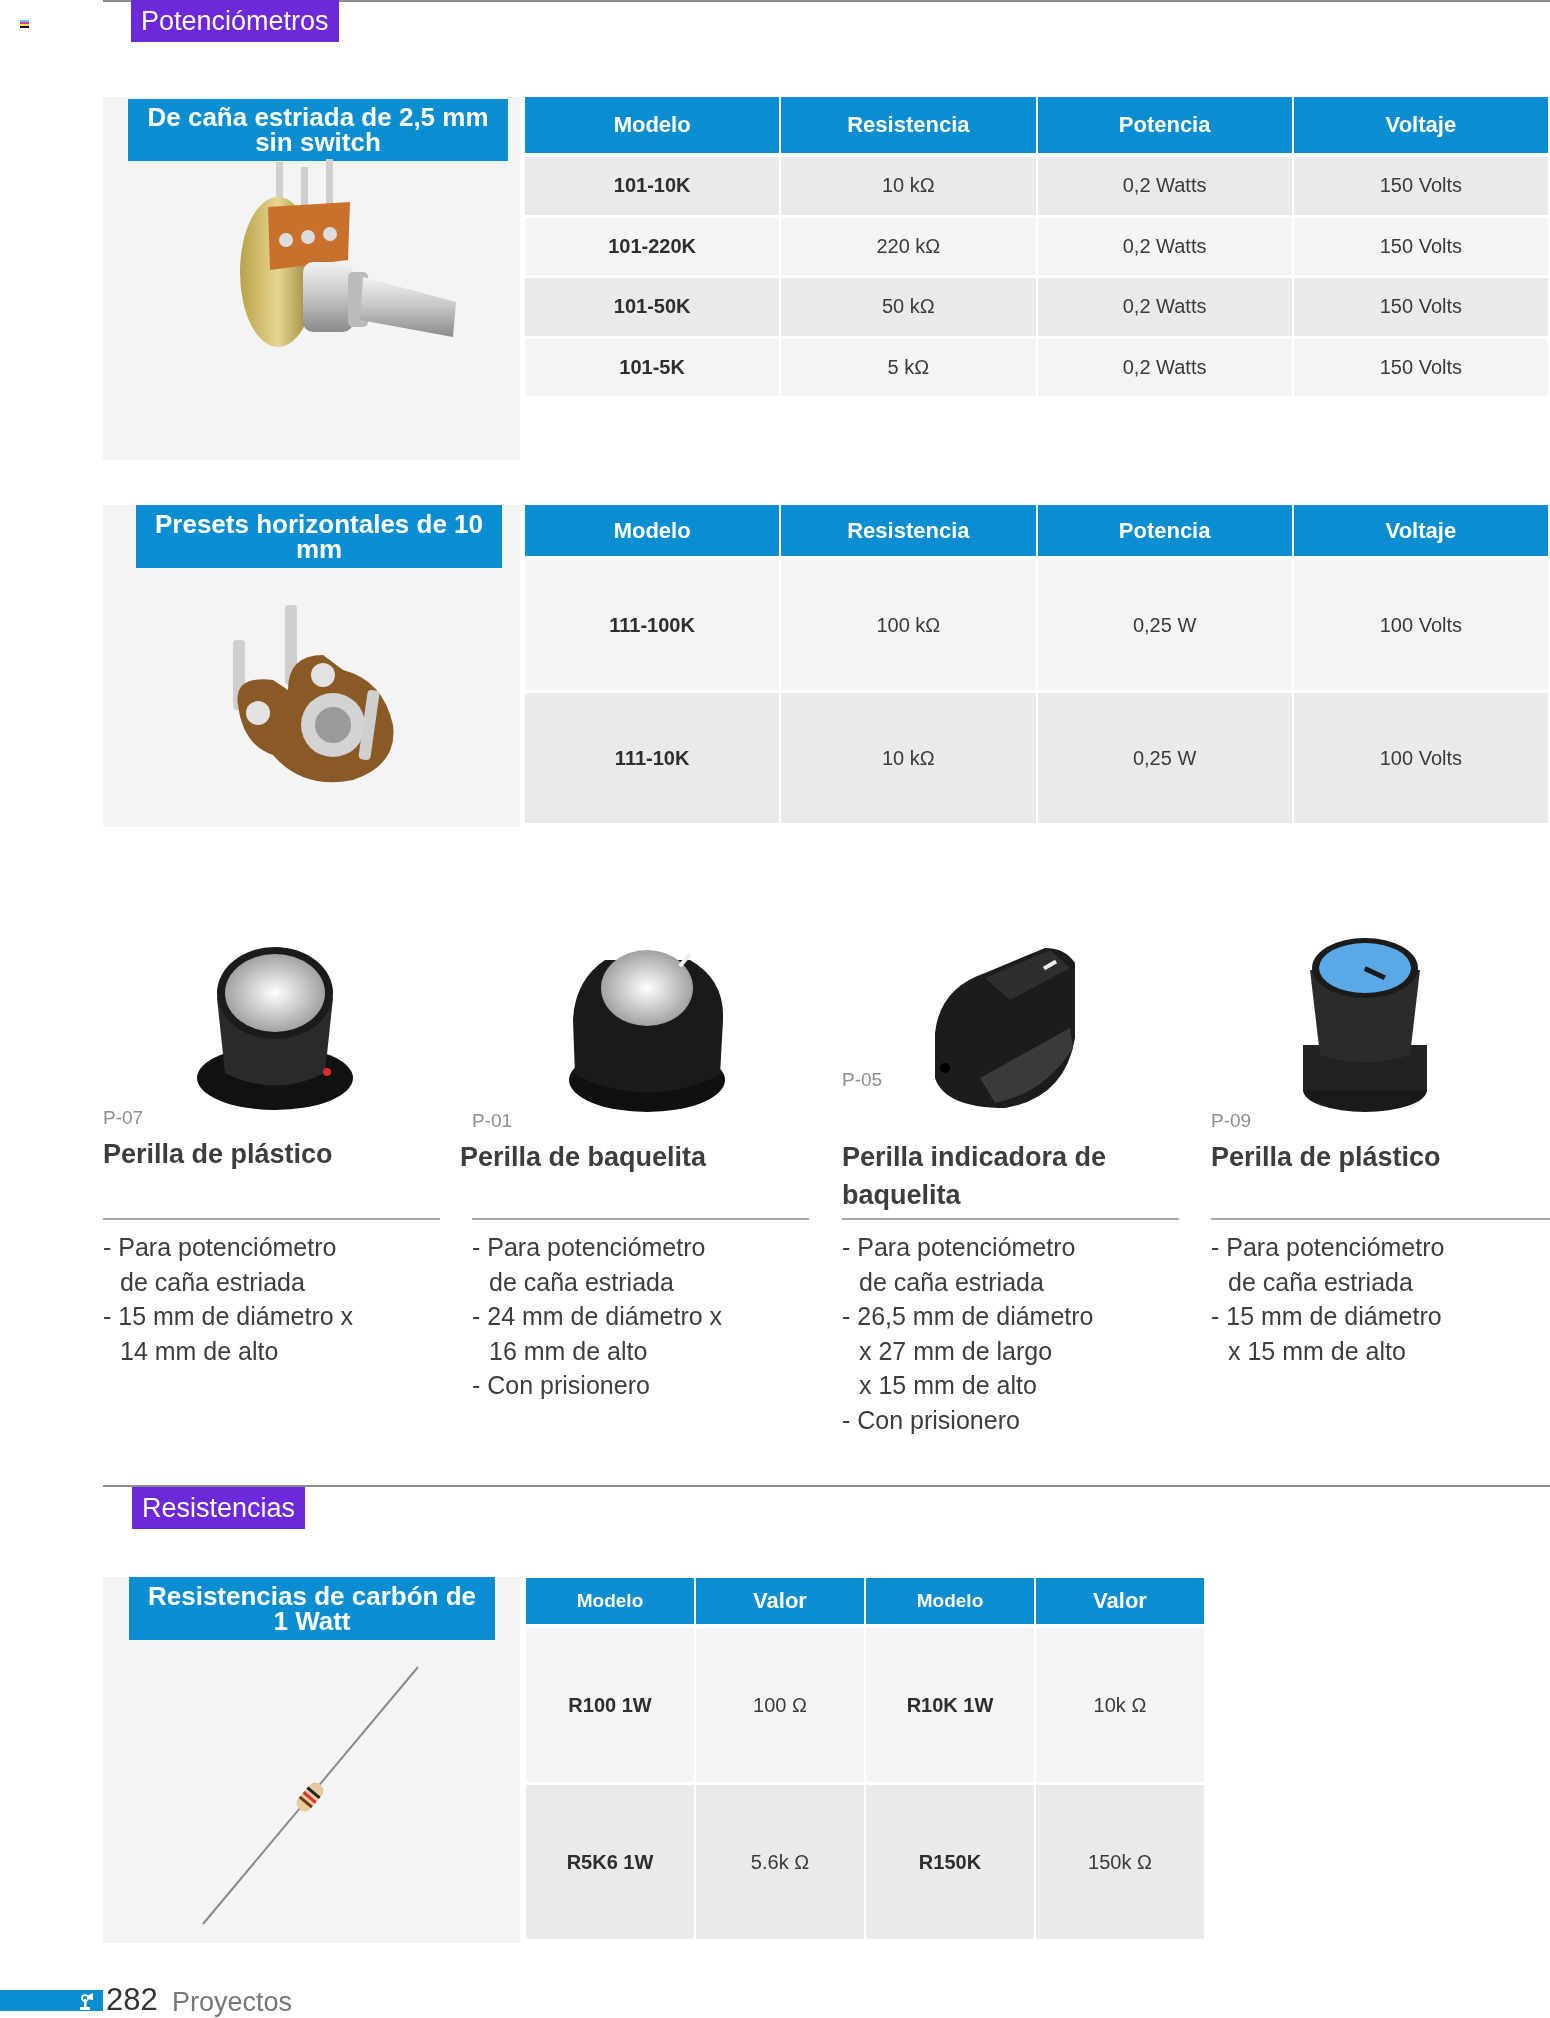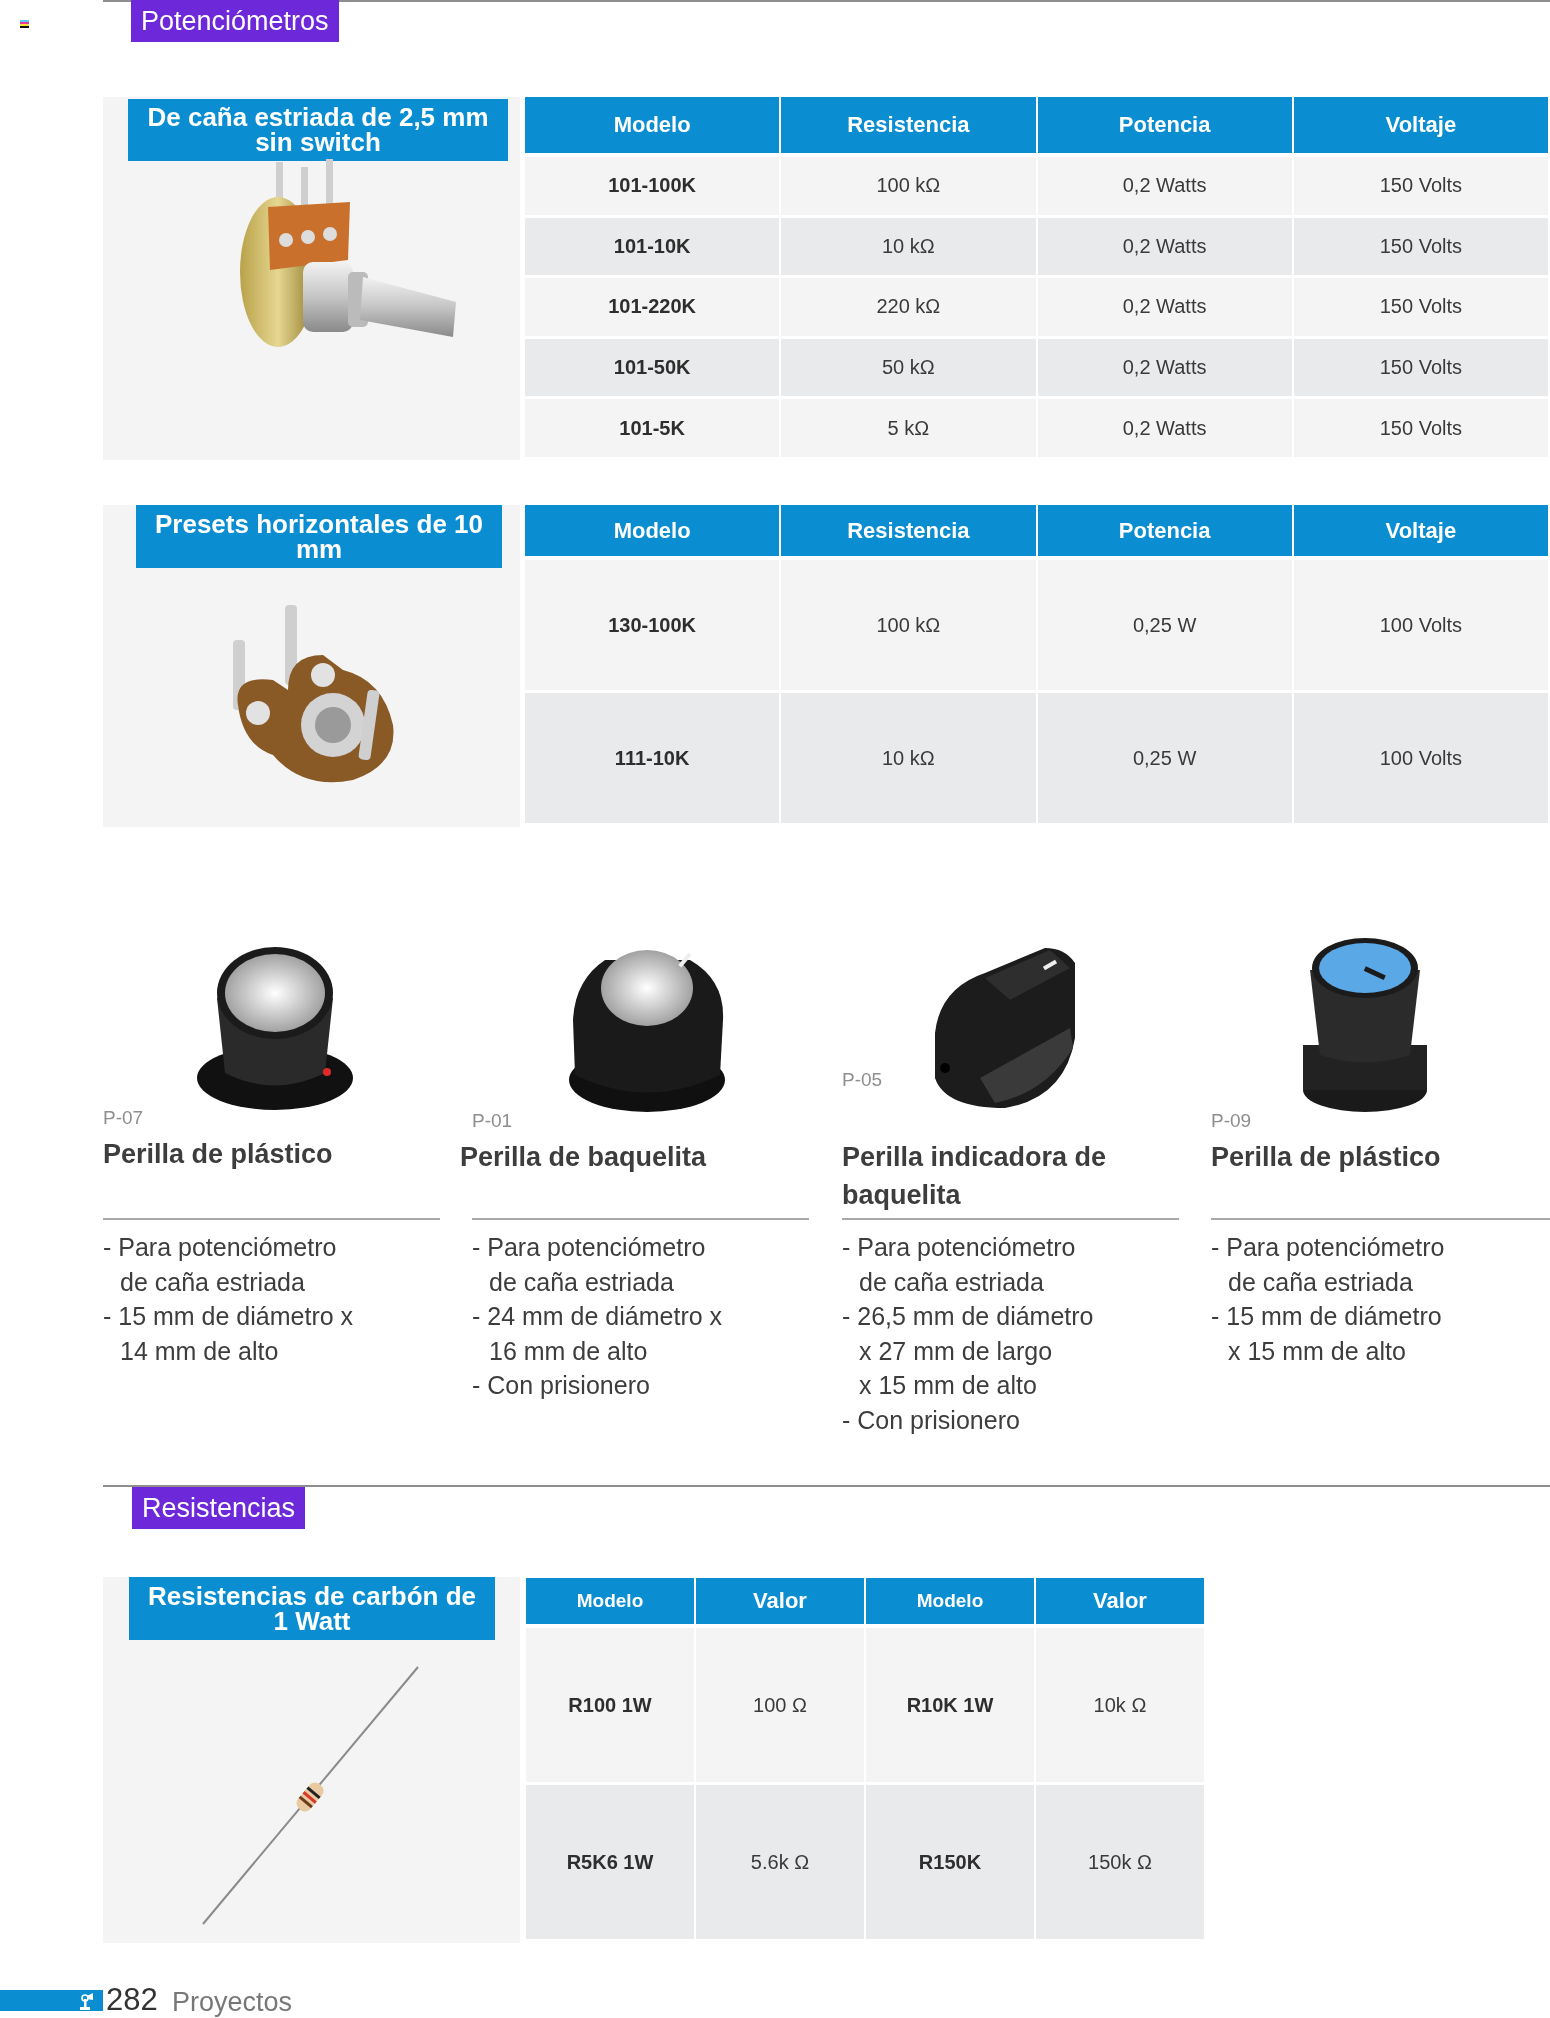--- a/index.html
+++ b/index.html
@@ -81,26 +81,20 @@
 <table class="spec" style="left:523px; top:97px; width:1027px;">
   <thead>
     <tr style="height:60px;">
       <th>Modelo</th>
       <th>Resistencia</th>
       <th>Potencia</th>
       <th>Voltaje</th>
     </tr>
   </thead>
   <tbody>
-    <tr class="odd" style="height:60.6px;">
-      <td class="model">101-100K</td>
-      <td>100 kΩ</td>
-      <td>0,2 Watts</td>
-      <td>150 Volts</td>
-    </tr>
     <tr class="even" style="height:60.6px;">
       <td class="model">101-10K</td>
       <td>10 kΩ</td>
       <td>0,2 Watts</td>
       <td>150 Volts</td>
     </tr>
     <tr class="odd" style="height:60.6px;">
       <td class="model">101-220K</td>
       <td>220 kΩ</td>
       <td>0,2 Watts</td>
@@ -138,21 +132,21 @@
   <thead>
     <tr style="height:55px;">
       <th>Modelo</th>
       <th>Resistencia</th>
       <th>Potencia</th>
       <th>Voltaje</th>
     </tr>
   </thead>
   <tbody>
     <tr class="odd" style="height:133px;">
-      <td class="model">130-100K</td>
+      <td class="model">111-100K</td>
       <td>100 kΩ</td>
       <td>0,25 W</td>
       <td>100 Volts</td>
     </tr>
     <tr class="even" style="height:133px;">
       <td class="model">111-10K</td>
       <td>10 kΩ</td>
       <td>0,25 W</td>
       <td>100 Volts</td>
     </tr>

